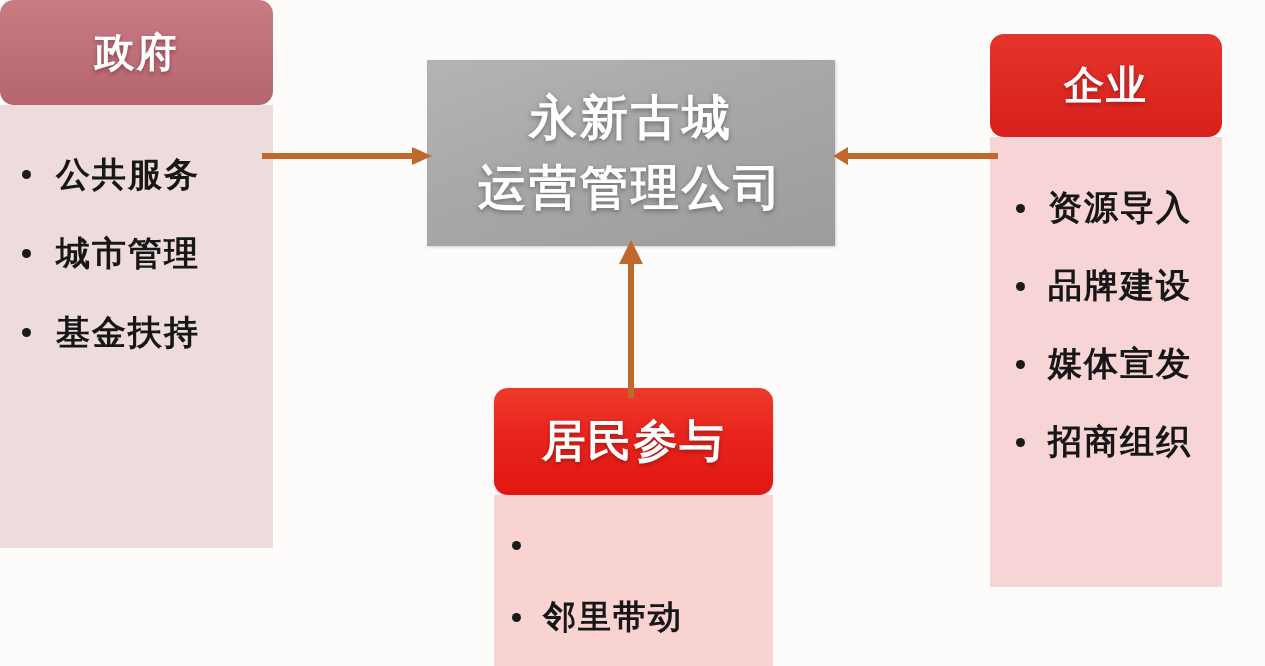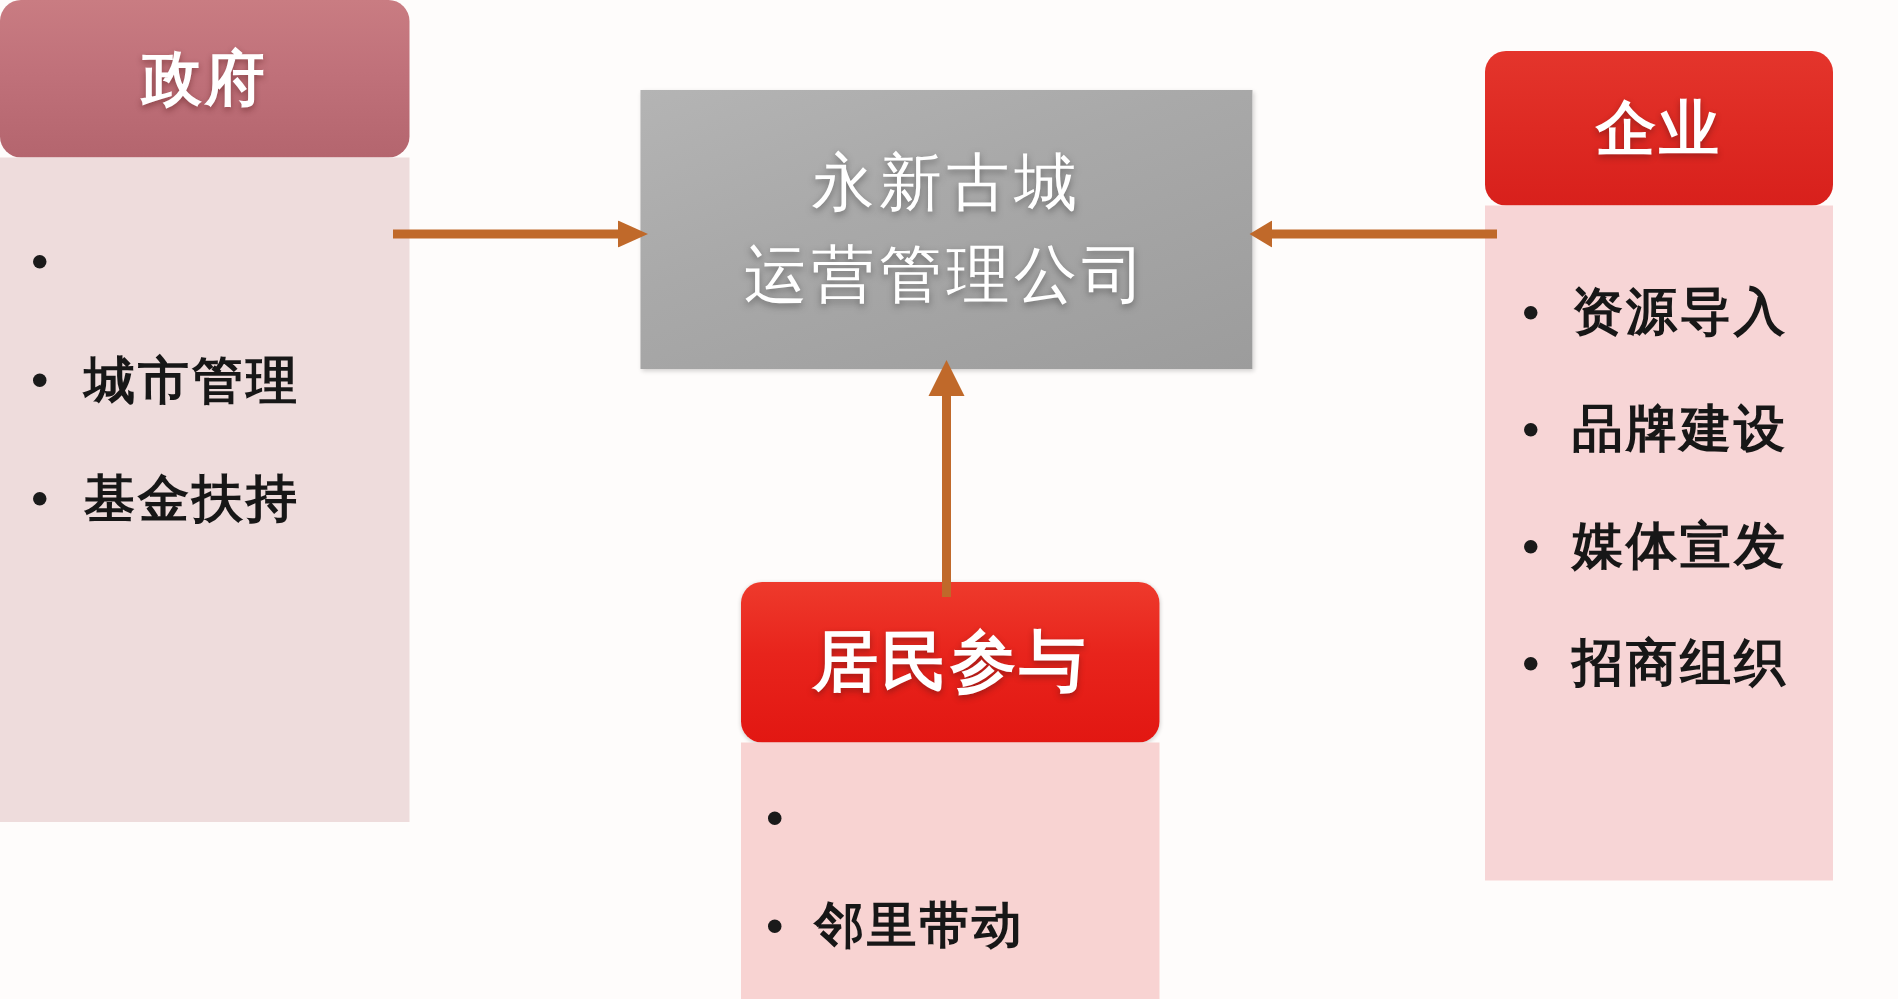--- a/index.html
+++ b/index.html
@@ -75,21 +75,21 @@
 
   
   #center-box{
     position:absolute;left:427px;top:60px;width:408px;height:186px;
     background:linear-gradient(160deg,#B4B4B4 0%,#A9A9A9 40%,#9C9C9C 100%);
     box-shadow:1px 1px 3px rgba(0,0,0,.18);
     display:flex;flex-direction:column;align-items:center;justify-content:center;
     box-sizing:border-box;
   }
   #center-box .c-line{
-    color:#FFFFFF;font-weight:normal;font-size:42px;letter-spacing:3px;
+    color:#FFFFFF;font-weight:bold;font-size:48px;letter-spacing:3px;
     text-shadow:0 2px 5px rgba(60,60,60,.55);
     line-height:1.45;
     white-space:nowrap;
     text-align:right;
   }
 
   
   #panel-res{position:absolute;left:494px;top:388px;width:279px;height:278px;}
   #panel-res .panel-header{
     height:107px;
@@ -117,20 +117,21 @@
 
 <div id="stage">
 
   <div class="panel" id="panel-gov">
     <div class="panel-header">
       <span>政府</span>
     </div>
     <div class="panel-body">
       <div class="bullet-row">
         <span class="bullet-dot"></span>
+        <span class="bullet-text">公共服务</span>
       </div>
       <div class="bullet-row">
         <span class="bullet-dot"></span>
         <span class="bullet-text">城市管理</span>
       </div>
       <div class="bullet-row">
         <span class="bullet-dot"></span>
         <span class="bullet-text">基金扶持</span>
       </div>
     </div>

